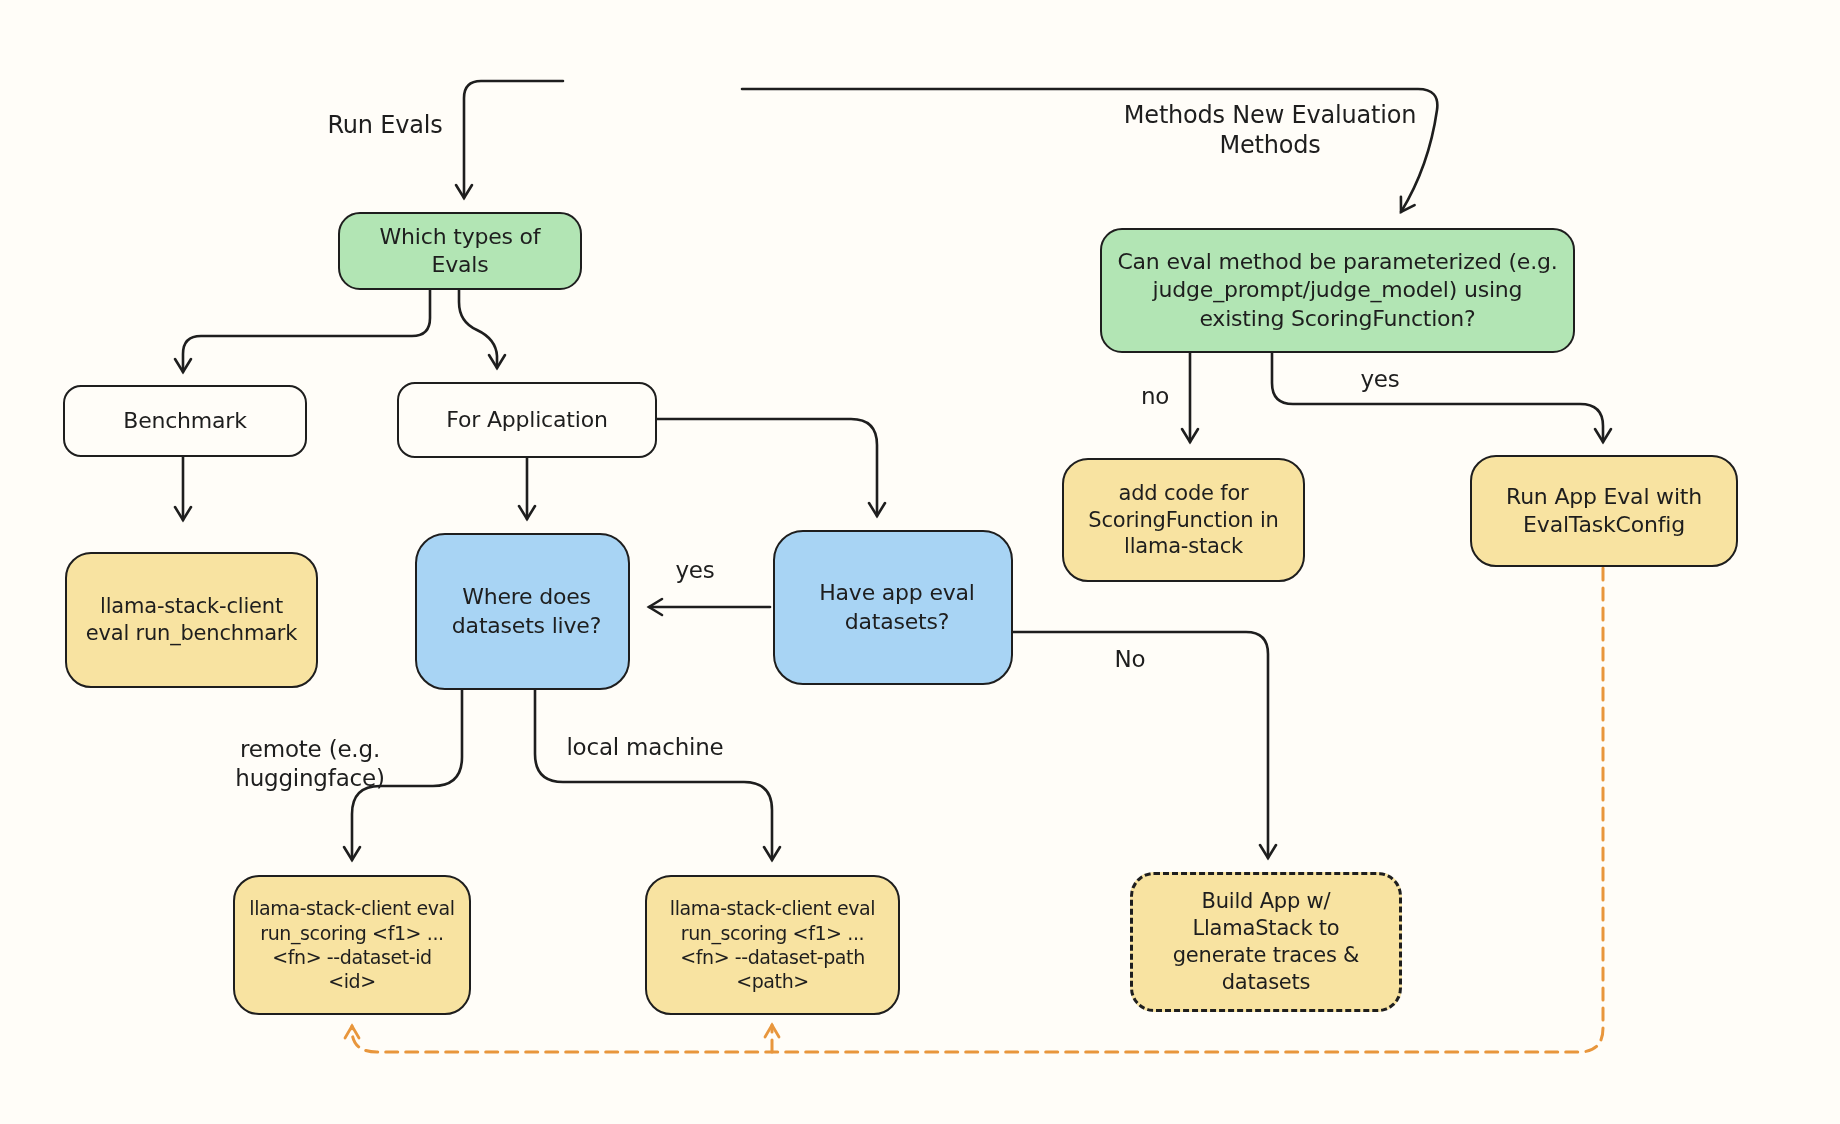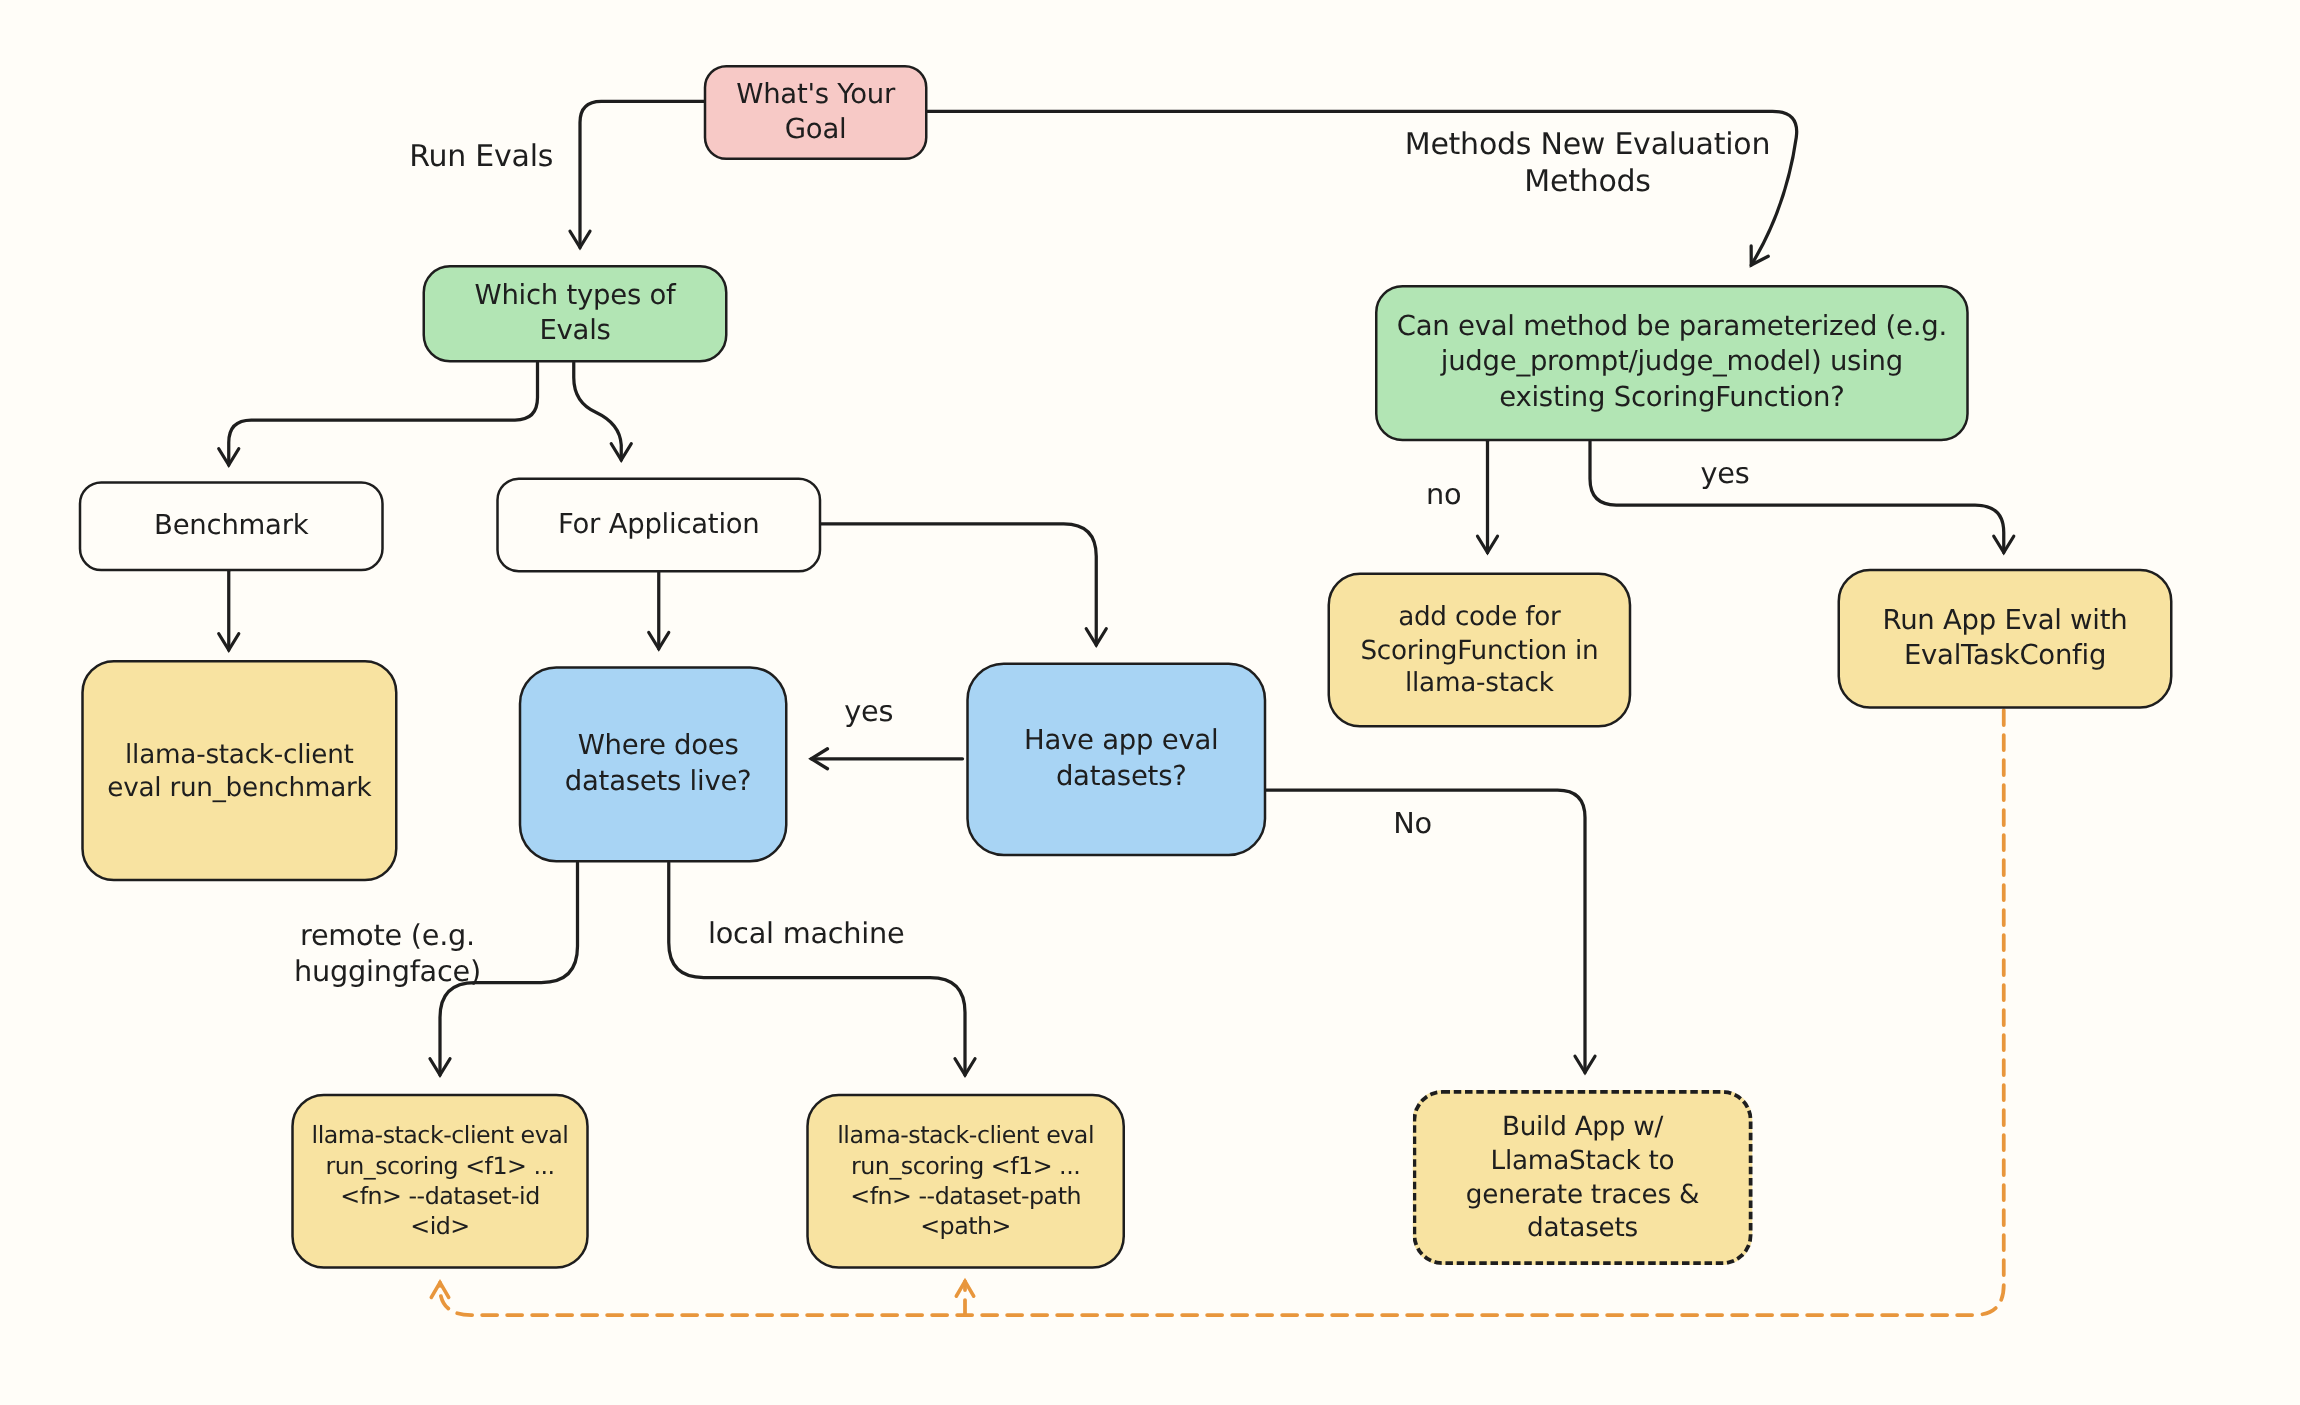--- a/index.html
+++ b/index.html
@@ -54,35 +54,34 @@
       <path d="M 1190 353 V 442" marker-end="url(#mDark)"></path>
       <path d="M 1272 353 V 383 Q 1272 404 1293 404 H 1580 Q 1603 404 1603 426 V 442" marker-end="url(#mDark)"></path>
     </g>
 
     <g fill="none" stroke="#e8963c" stroke-width="3" stroke-linecap="round" stroke-dasharray="12 8">
       <path d="M 1603 568 V 1028 Q 1603 1052 1579 1052 H 377 Q 352 1052 352 1030 V 1026" marker-end="url(#mOrange)"></path>
       <path d="M 772 1052 V 1025" marker-end="url(#mOrange)"></path>
     </g>
   </svg>
 
-  <div class="node pink" style="left:563px; top:52px;  width:179px; height:76px;">What's Your Goal</div>
 
   <div class="node green" style="left:338px; top:212px; width:244px; height:78px;">Which types of Evals</div>
 
   <div class="node green" style="left:1100px; top:228px; width:475px; height:125px;">Can eval method be parameterized (e.g. judge_prompt/judge_model) using existing ScoringFunction?</div>
 
   <div class="node white" style="left:63px;  top:385px; width:244px; height:72px;">Benchmark</div>
 
   <div class="node white" style="left:397px; top:382px; width:260px; height:76px;text-align:center;">For Application</div>
 
   <div class="node yellow mid" style="left:1062px; top:458px; width:243px; height:124px;">add code for ScoringFunction in llama-stack</div>
 
   <div class="node yellow" style="left:1470px; top:455px; width:268px; height:112px;">Run App Eval with EvalTaskConfig</div>
 
-  <div class="node yellow mid" style="left:65px; top:528px; width:253px; height:177px;">llama-stack-client eval run_benchmark</div>
+  <div class="node yellow mid" style="left:65px; top:552px; width:253px; height:136px;">llama-stack-client eval run_benchmark</div>
 
   <div class="node blue" style="left:415px; top:533px; width:215px; height:157px;">Where does datasets live?</div>
 
   <div class="node blue" style="left:773px; top:530px; width:240px; height:155px;">Have app eval datasets?</div>
 
   <div class="node yellow cmd" style="left:233px; top:875px; width:238px; height:140px;">llama-stack-client eval run_scoring &lt;f1&gt; ... &lt;fn&gt; --dataset-id &lt;id&gt;</div>
 
   <div class="node yellow cmd" style="left:645px; top:875px; width:255px; height:140px;">llama-stack-client eval run_scoring &lt;f1&gt; ... &lt;fn&gt; --dataset-path &lt;path&gt;</div>
 
   <div class="node yellow dashed mid" style="left:1130px; top:872px; width:272px; height:140px;">Build App w/ LlamaStack to generate traces &amp; datasets</div>

